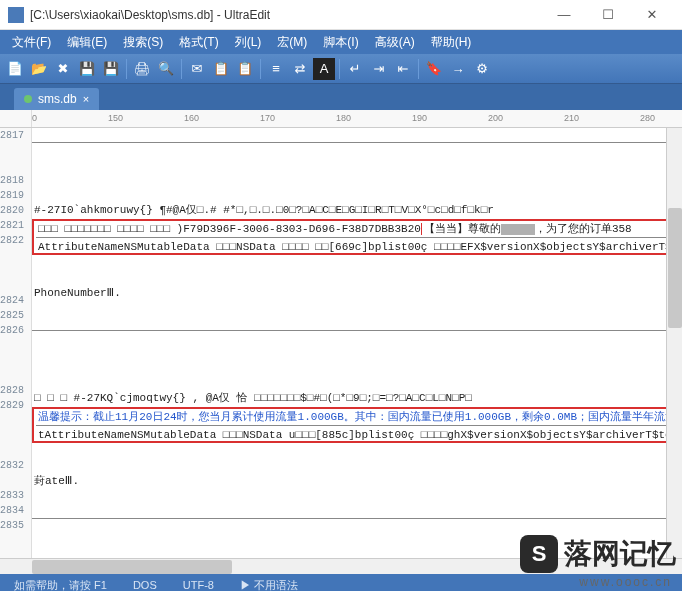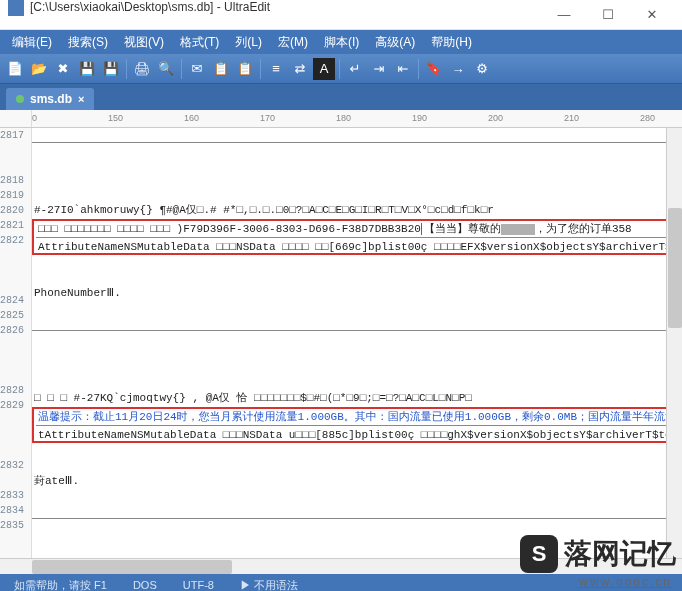--- a/index.html
+++ b/index.html
@@ -1,28 +1,28 @@
 <!DOCTYPE html>
 <html><head>
 <meta charset="utf-8">
 <style>
 * { margin: 0; padding: 0; box-sizing: border-box; }
 body { font-family: "Microsoft YaHei", Arial, sans-serif; font-size: 12px; background: #fff; width: 682px; height: 591px; overflow: hidden; position: relative; }
-.titlebar { height: 30px; background: #fff; display: flex; padding: 0 8px; border-bottom: 1px solid #e0e0e0; }
+.titlebar { height: 30px; background: #fff; display: flex; align-items: center; padding: 0 8px; border-bottom: 1px solid #e0e0e0; }
 .titlebar-icon { width: 16px; height: 16px; background: #4a7ab8; margin-right: 6px; }
 .titlebar-text { flex: 1; color: #333; font-size: 12px; }
 .win-controls { display: flex; gap: 0; }
 .win-btn { width: 44px; height: 28px; display: flex; align-items: center; justify-content: center; color: #555; font-size: 13px; cursor: pointer; }
 .win-btn.close { color: #555; }
 .menubar { height: 24px; background: #4275b8; display: flex; align-items: center; padding: 0 6px; gap: 4px; }
 .menu-item { color: #fff; padding: 2px 6px; font-size: 12px; cursor: pointer; }
 .toolbar { height: 30px; background: linear-gradient(#5a8bc8, #4275b8); display: flex; align-items: center; padding: 0 4px; gap: 2px; border-bottom: 1px solid #335a8f; }
 .tool-btn { width: 22px; height: 22px; display: flex; align-items: center; justify-content: center; font-size: 13px; color: #fff; cursor: pointer; border: 1px solid transparent; }
 .tool-sep { width: 1px; height: 20px; background: #6a9bd8; margin: 0 2px; }
-.tabbar { height: 26px; background: #3a6aa8; display: flex; align-items: flex-end; padding-left: 6px; font-weight: bold; }
+.tabbar { height: 26px; background: #3a6aa8; display: flex; align-items: flex-end; padding-left: 14px; }
 .tab { background: #4275b8; color: #fff; padding: 4px 10px; display: flex; align-items: center; gap: 6px; border-radius: 3px 3px 0 0; font-size: 12px; cursor: pointer; }
 .tab.active { background: #5a8bc8; }
 .tab-dot { width: 8px; height: 8px; background: #6ec56e; border-radius: 50%; }
 .tab-close { font-size: 11px; cursor: pointer; }
 .ruler { height: 18px; background: #f8f8f8; border-bottom: 1px solid #ccc; position: relative; font-size: 9px; color: #888; overflow: hidden; display: flex; }
 .ruler-gutter { width: 32px; border-right: 1px solid #ddd; }
 .ruler-marks { position: relative; flex: 1; }
 .ruler-mark { position: absolute; top: 3px; font-size: 9px; }
 .editor-area { display: flex; height: 430px; background: #fff; overflow: hidden; position: relative; }
 .gutter { width: 32px; background: #f8f8f8; border-right: 1px solid #ddd; font-family: "Courier New", monospace; font-size: 10px; color: #7a8a9a; text-align: right; padding-right: 16px; line-height: 15px; }
@@ -34,40 +34,40 @@
 .scrollbar-v-thumb { width: 14px; height: 120px; background: #c8c8c8; margin: 80px auto 0; border-radius: 2px; }
 .scrollbar-h { height: 16px; background: #f0f0f0; border-top: 1px solid #ccc; display: flex; }
 .scrollbar-h-gutter { width: 32px; }
 .scrollbar-h-track { flex: 1; position: relative; }
 .scrollbar-h-thumb { width: 200px; height: 14px; background: #c8c8c8; margin-top: 1px; border-radius: 2px; }
 .statusbar { height: 22px; background: #4275b8; color: #d8e4f4; display: flex; align-items: center; padding: 0 8px; font-size: 11px; gap: 14px; }
 .statusbar .seg { padding: 0 6px; }
 .watermark { position: absolute; bottom: 18px; right: 6px; display: flex; align-items: center; gap: 6px; z-index: 50; }
 .watermark-icon { width: 38px; height: 38px; background: #2a2a2a; border-radius: 8px; display: flex; align-items: center; justify-content: center; color: #fff; font-size: 22px; font-weight: bold; }
 .watermark-text { font-size: 28px; font-weight: bold; color: #2a2a2a; }
-.watermark-sub { position: absolute; bottom: 2px; right: 10px; font-size: 12px; color: #666; letter-spacing: 2px; z-index: 50; text-decoration: underline; }
+.watermark-sub { position: absolute; bottom: 2px; right: 10px; font-size: 12px; color: #666; letter-spacing: 2px; z-index: 50; }
 .redact { display: inline-block; background: #b0b0b0; width: 34px; height: 11px; vertical-align: middle; }
 </style>
 </head>
 <body>
 
 <div class="titlebar">
   <div class="titlebar-icon"></div>
   <div class="titlebar-text">[C:\Users\xiaokai\Desktop\sms.db] - UltraEdit</div>
   <div class="win-controls">
     <div class="win-btn">—</div>
     <div class="win-btn">☐</div>
     <div class="win-btn close">✕</div>
   </div>
 </div>
 
 <div class="menubar">
+  <span class="menu-item">文件(F)</span>
   <span class="menu-item">编辑(E)</span>
   <span class="menu-item">搜索(S)</span>
-  <span class="menu-item">视图(V)</span>
   <span class="menu-item">格式(T)</span>
   <span class="menu-item">列(L)</span>
   <span class="menu-item">宏(M)</span>
   <span class="menu-item">脚本(I)</span>
   <span class="menu-item">高级(A)</span>
   <span class="menu-item">帮助(H)</span>
 </div>
 
 <div class="toolbar">
   <div class="tool-btn">📄</div>

